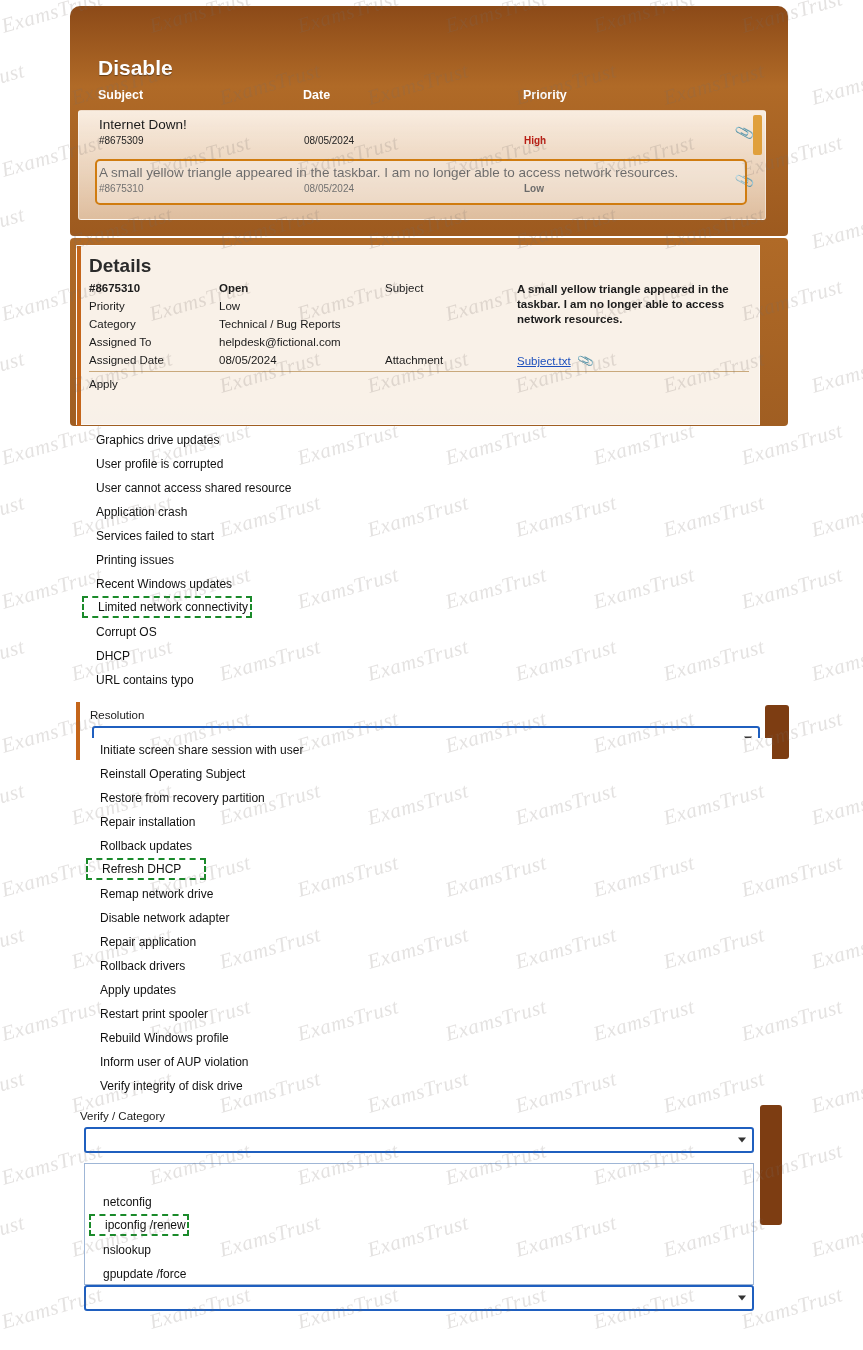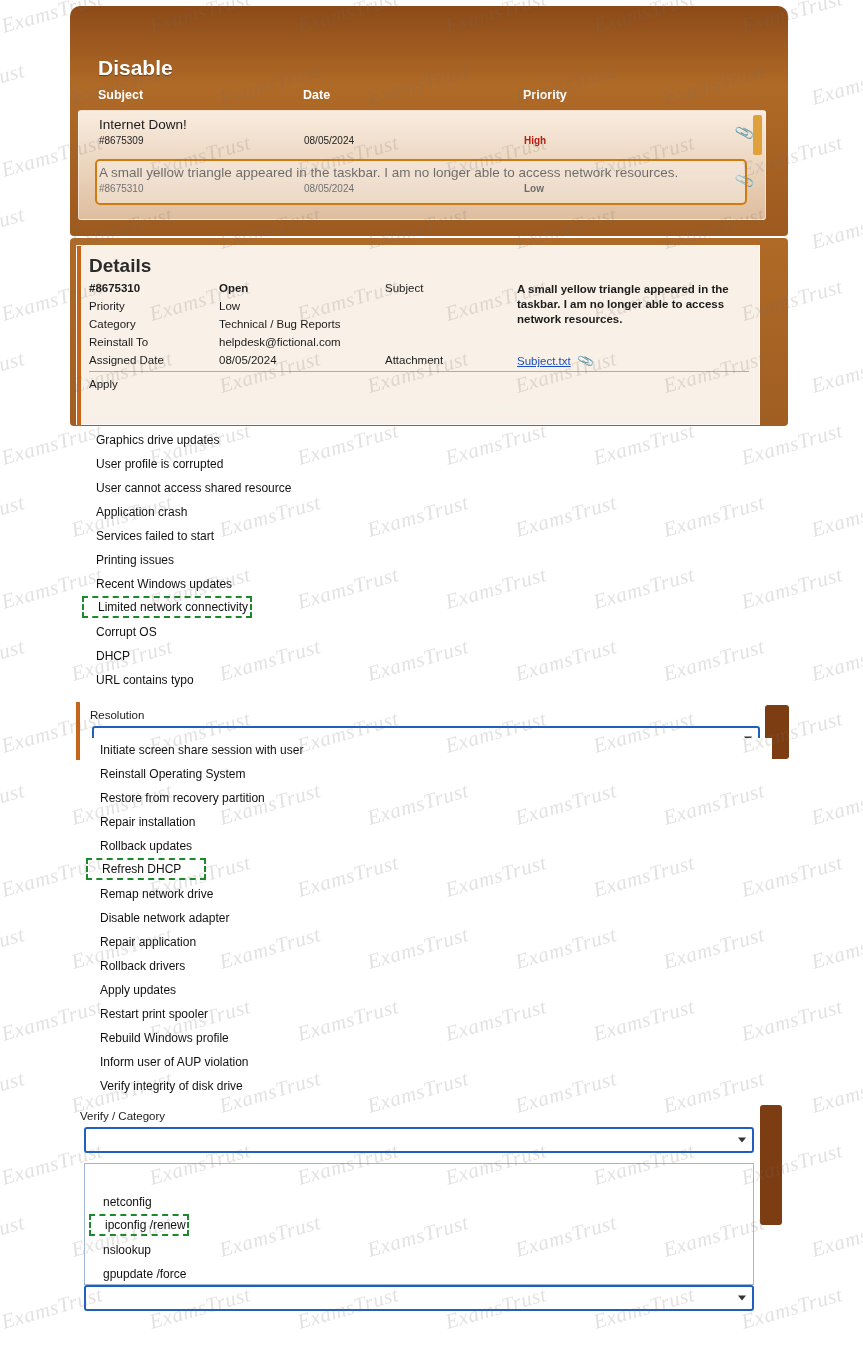--- a/index.html
+++ b/index.html
@@ -364,21 +364,21 @@
     </div>
     <div class="det-row">
       <span class="det-k">Priority</span>
       <span class="det-v">Low</span>
     </div>
     <div class="det-row">
       <span class="det-k">Category</span>
       <span class="det-v">Technical / Bug Reports</span>
     </div>
     <div class="det-row">
-      <span class="det-k">Reinstall To</span>
+      <span class="det-k">Assigned To</span>
       <span class="det-v">helpdesk@fictional.com</span>
     </div>
     <div class="det-row">
       <span class="det-k">Assigned Date</span>
       <span class="det-v">08/05/2024</span>
       <span class="det-k2">Attachment</span>
       <span style="position:absolute; left:428px;">
         <a class="att-link" href="#">Subject.txt</a>
         <span style="margin-left:5px; font-size:12px; color:#444; display:inline-block; transform:rotate(-20deg);">📎</span>
       </span>
@@ -414,21 +414,21 @@
 <div class="res-accent"></div>
 <div class="res-label">Resolution</div>
 
 <div class="select-box" style="left:92px; top:726px; width:668px;">
   <span class="sel-text"></span>
   <span class="caret"></span>
 </div>
 
 <div class="dropdown" style="left:82px; top:738px; width:690px;">
   <div class="dd-opt">Initiate screen share session with user</div>
-  <div class="dd-opt">Reinstall Operating System</div>
+  <div class="dd-opt">Reinstall Operating Subject</div>
   <div class="dd-opt">Restore from recovery partition</div>
   <div class="dd-opt">Repair installation</div>
   <div class="dd-opt">Rollback updates</div>
   <div style="height:24px;">
     <div class="dd-opt sel" style="min-width:120px;">Refresh DHCP</div>
   </div>
   <div class="dd-opt">Remap network drive</div>
   <div class="dd-opt">Disable network adapter</div>
   <div class="dd-opt">Repair application</div>
   <div class="dd-opt">Rollback drivers</div>

